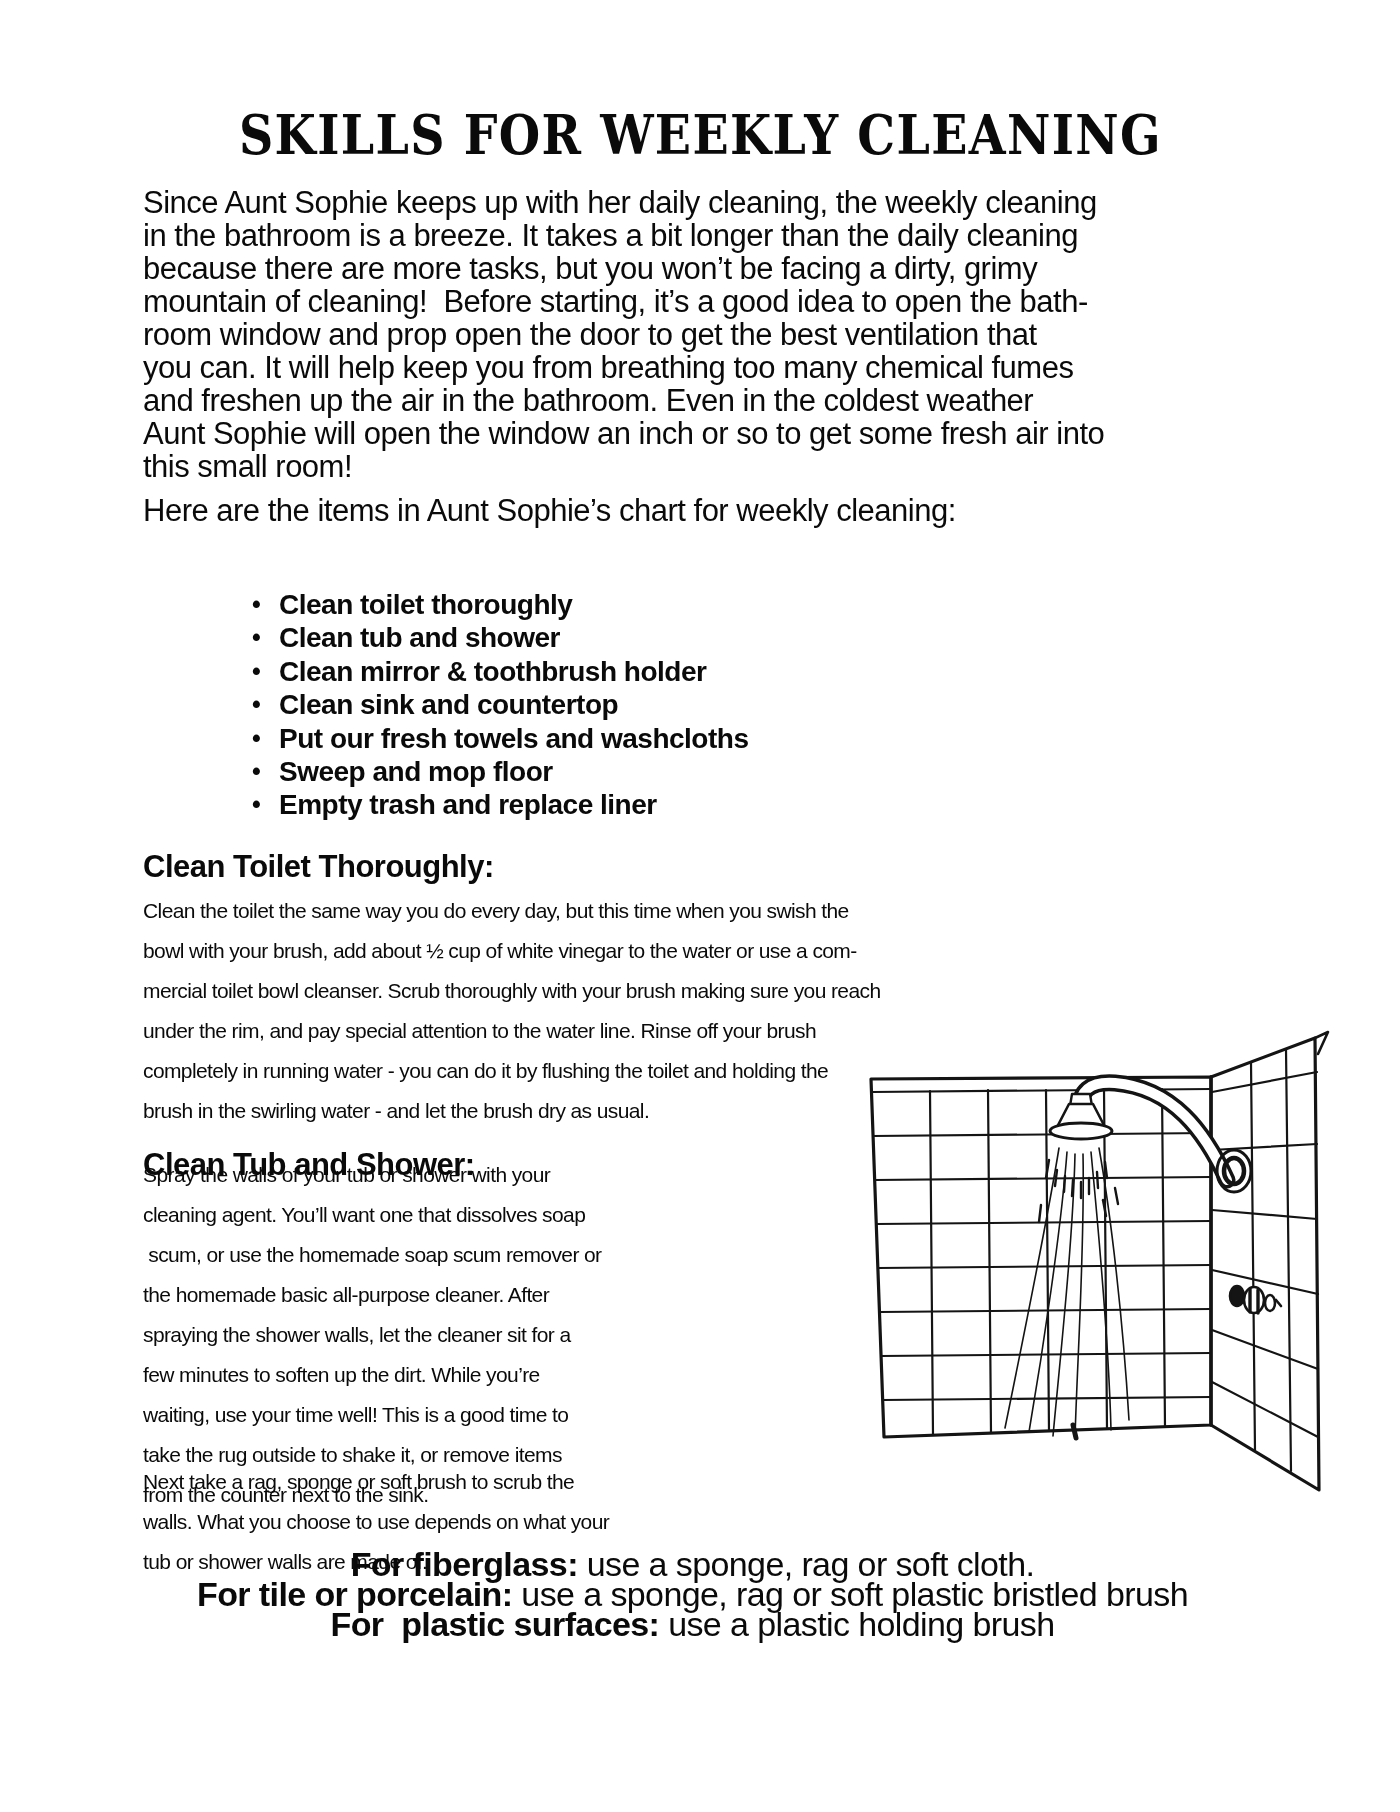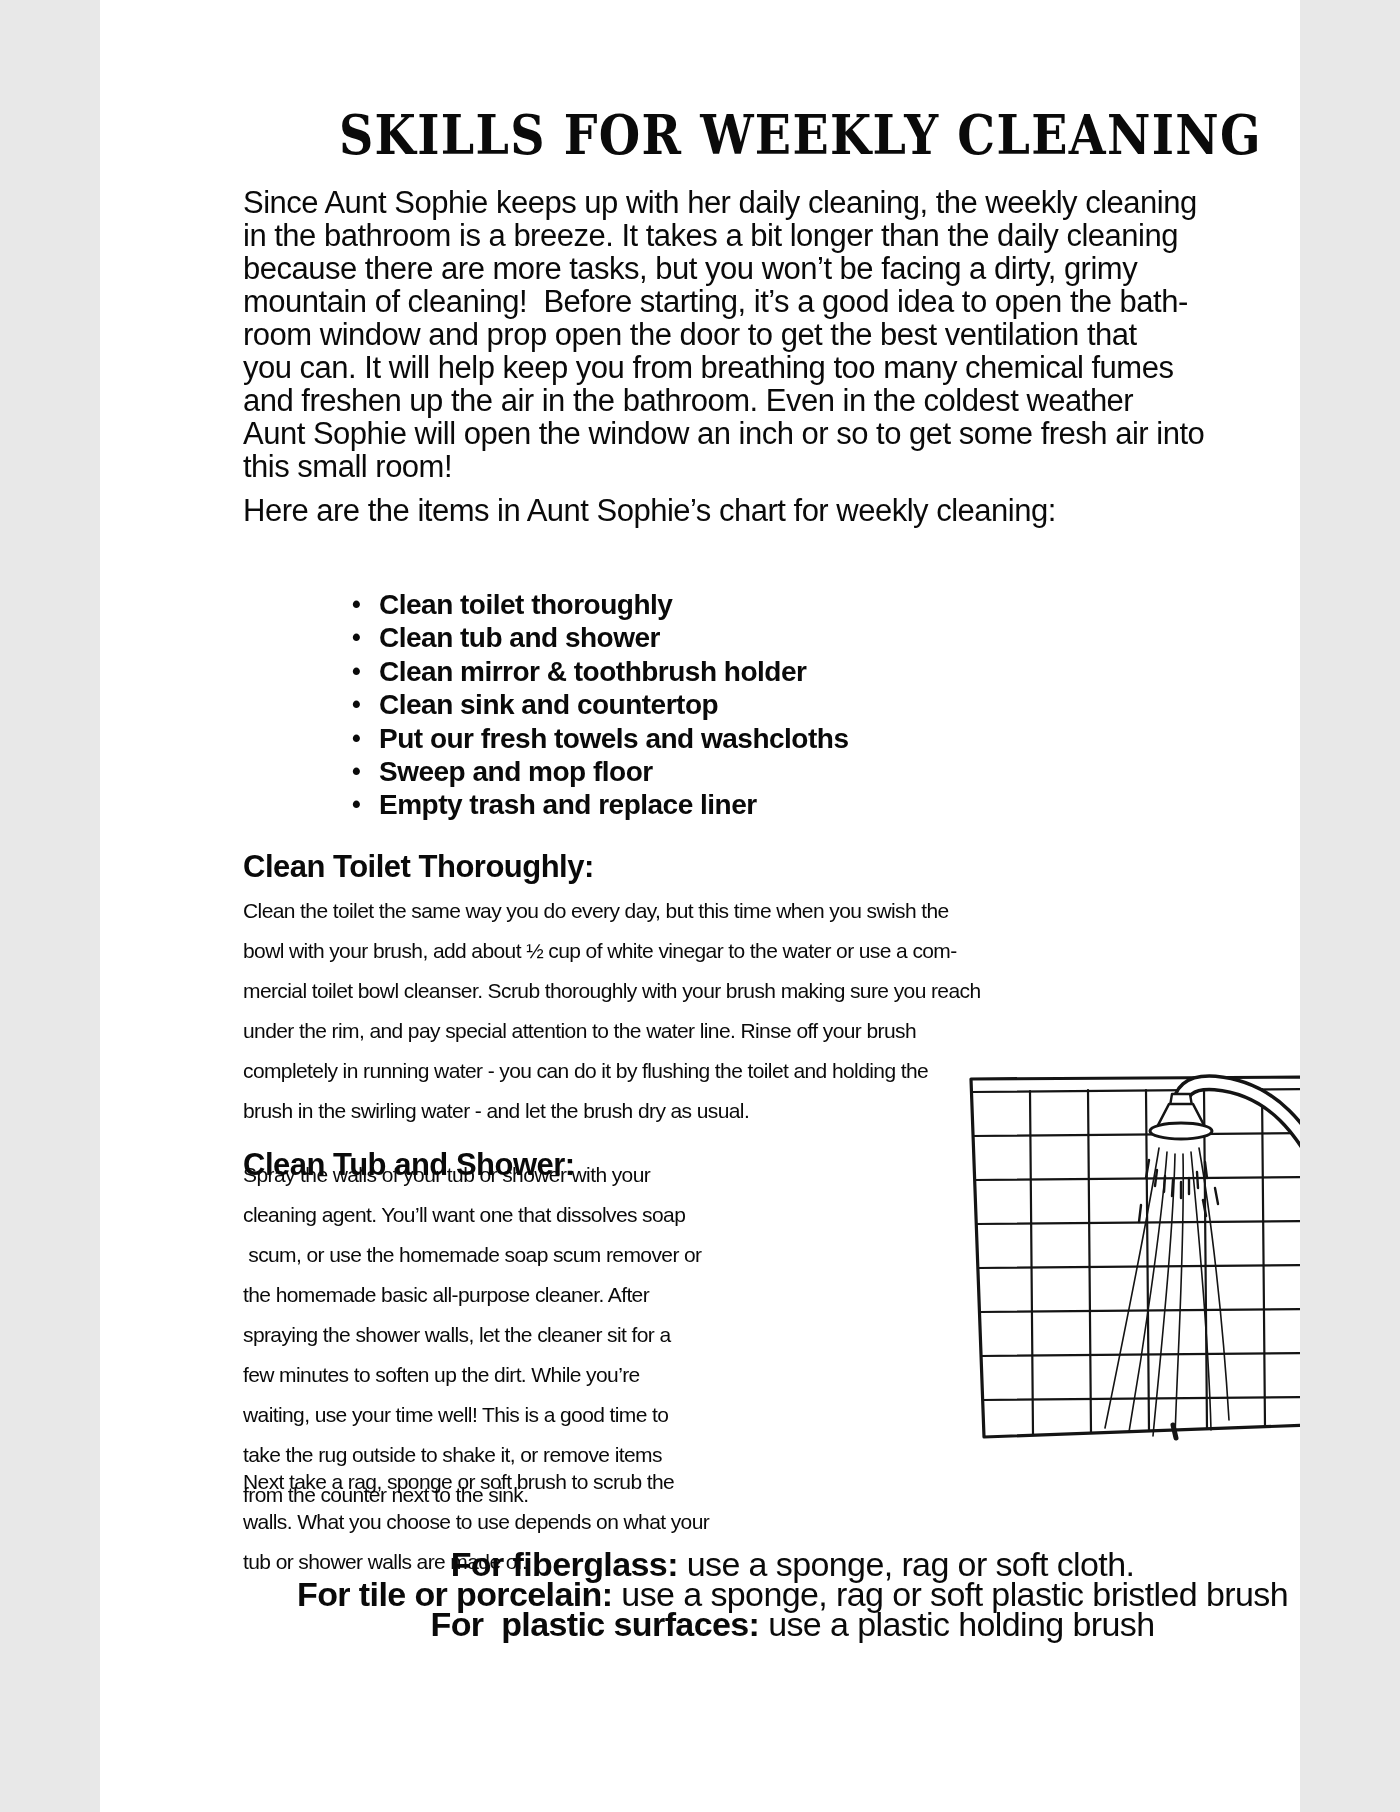--- a/index.html
+++ b/index.html
@@ -1,18 +1,18 @@
 <!DOCTYPE html>
 <html><head>
 <meta charset="utf-8">
 <style>
   html,body { margin:0; padding:0; background:#e8e8e8; }
   .sheet {
     position:relative;
-    width:1200px; height:1812px;
+    width:1400px; height:1812px;
     margin:0 auto;
     background:#ffffff;
     color:#0a0a0a;
     font-family:"Liberation Sans", sans-serif;
     overflow:hidden;
   }
   .abs { position:absolute; }
 
   .doc-title {
     top:106px; left:0; width:1400px;

